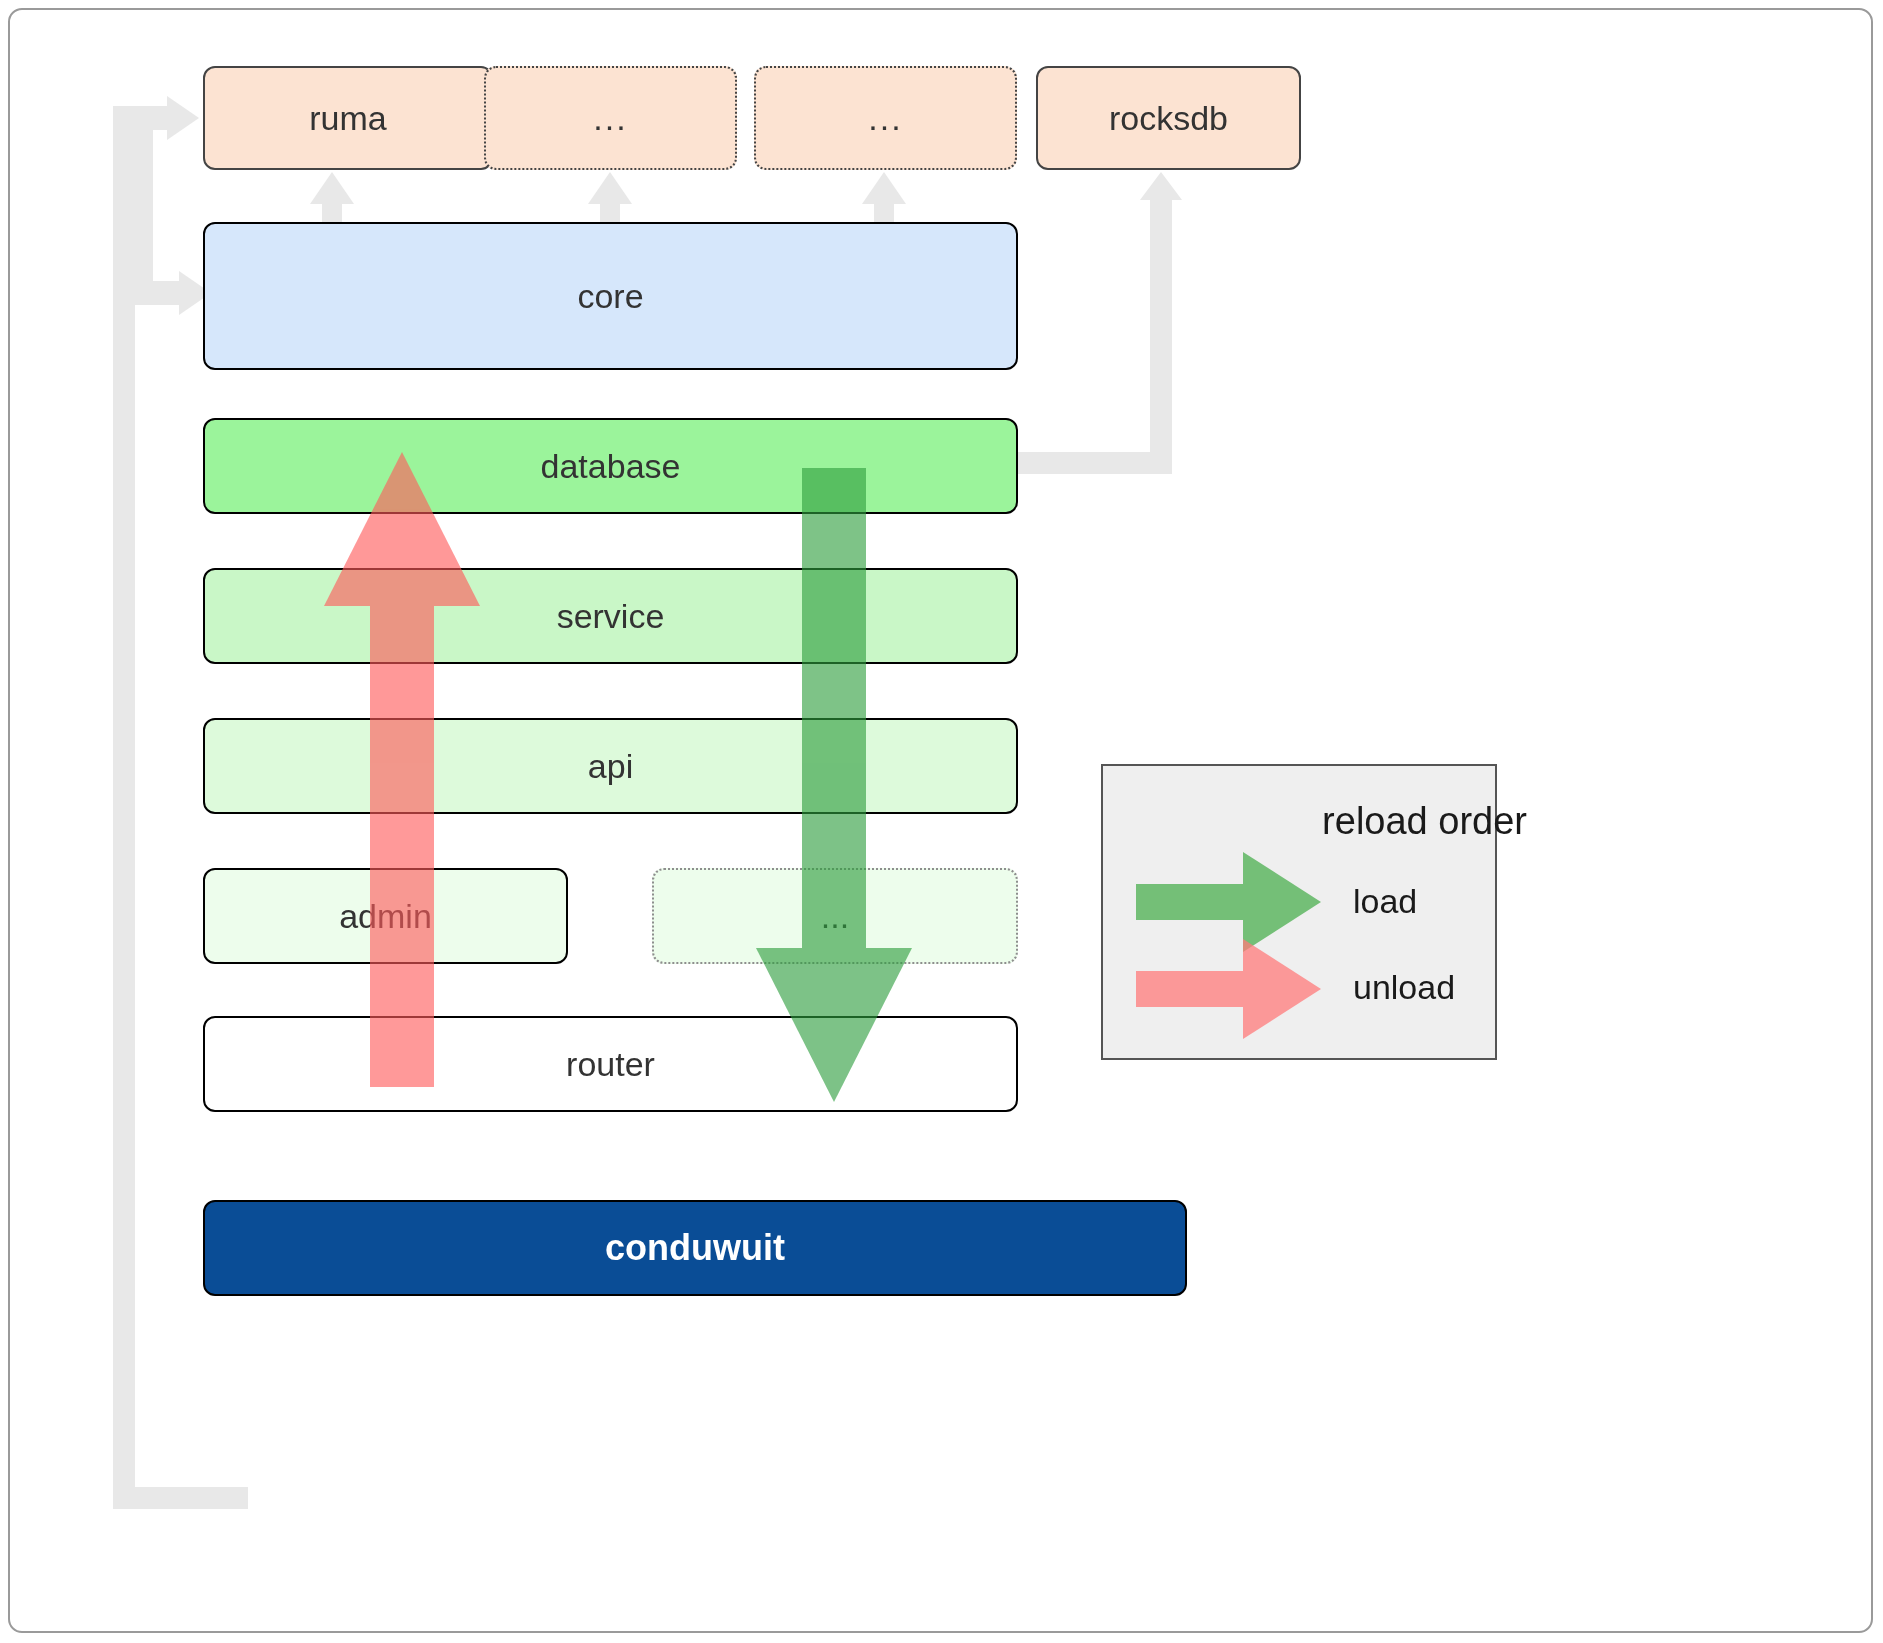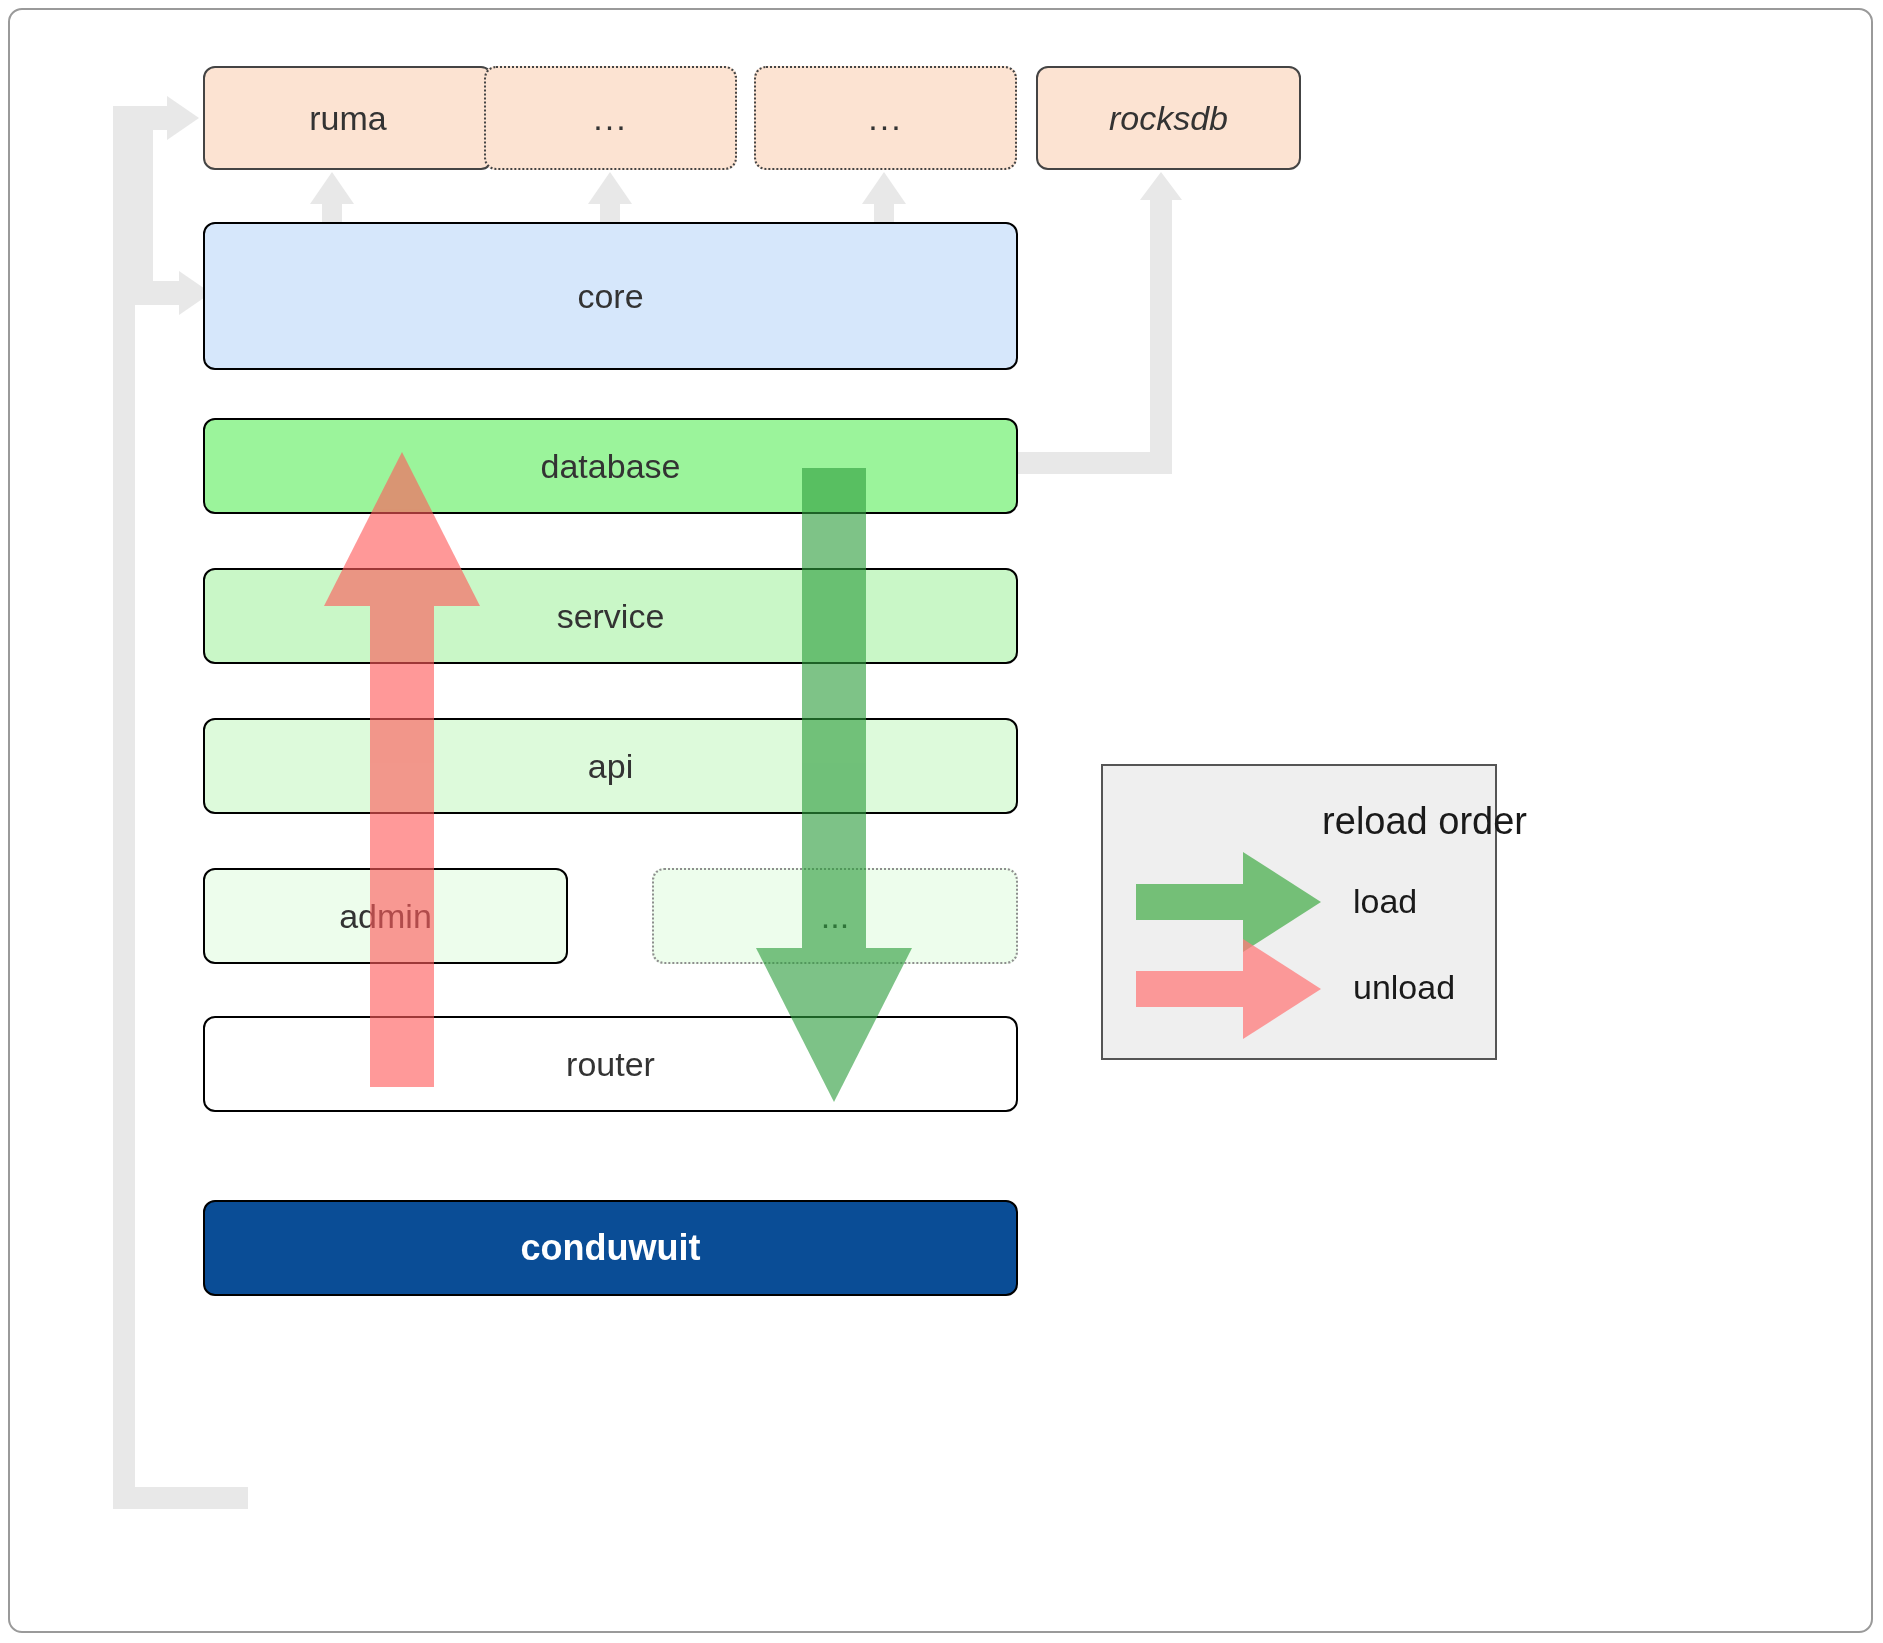--- a/index.html
+++ b/index.html
@@ -79,21 +79,21 @@
 
   <div class="box crate" style="left:203px;top:66px;width:290px;height:104px;">
     <span class="lbl">ruma</span>
   </div>
   <div class="box crate dotted dots" style="left:484px;top:66px;width:253px;height:104px;">
     <span class="lbl">...</span>
   </div>
   <div class="box crate dotted dots" style="left:754px;top:66px;width:263px;height:104px;">
     <span class="lbl">...</span>
   </div>
-  <div class="box crate" style="left:1036px;top:66px;width:265px;height:104px;font-style:italic;">
+  <div class="box crate" style="left:1036px;top:66px;width:265px;height:104px;">
     <span class="lbl">rocksdb</span>
   </div>
 
   <div class="box lyr core" style="left:203px;top:222px;width:815px;height:148px;">
     <span class="lbl">core</span>
   </div>
 
   <div class="box lyr database" style="left:203px;top:418px;width:815px;height:96px;">
     <span class="lbl">database</span>
   </div>
@@ -111,21 +111,21 @@
   </div>
 
   <div class="box lyr dotsbox" style="left:652px;top:868px;width:366px;height:96px;">
     <span class="lbl">...</span>
   </div>
 
   <div class="box lyr router" style="left:203px;top:1016px;width:815px;height:96px;">
     <span class="lbl">router</span>
   </div>
 
-  <div class="box lyr conduwuit" style="left:203px;top:1200px;width:815px;height:96px;">
+  <div class="box lyr conduwuit" style="left:203px;top:1200px;width:984px;height:96px;">
     <span class="lbl">conduwuit</span>
   </div>
 
   <svg class="flow">
 
     <g opacity="0.62">
       <rect x="370" y="535" width="64" height="552" fill="#ff5a5a"></rect>
       <polygon points="402,452 480,606 324,606" fill="#ff5a5a"></polygon>
     </g>
 

